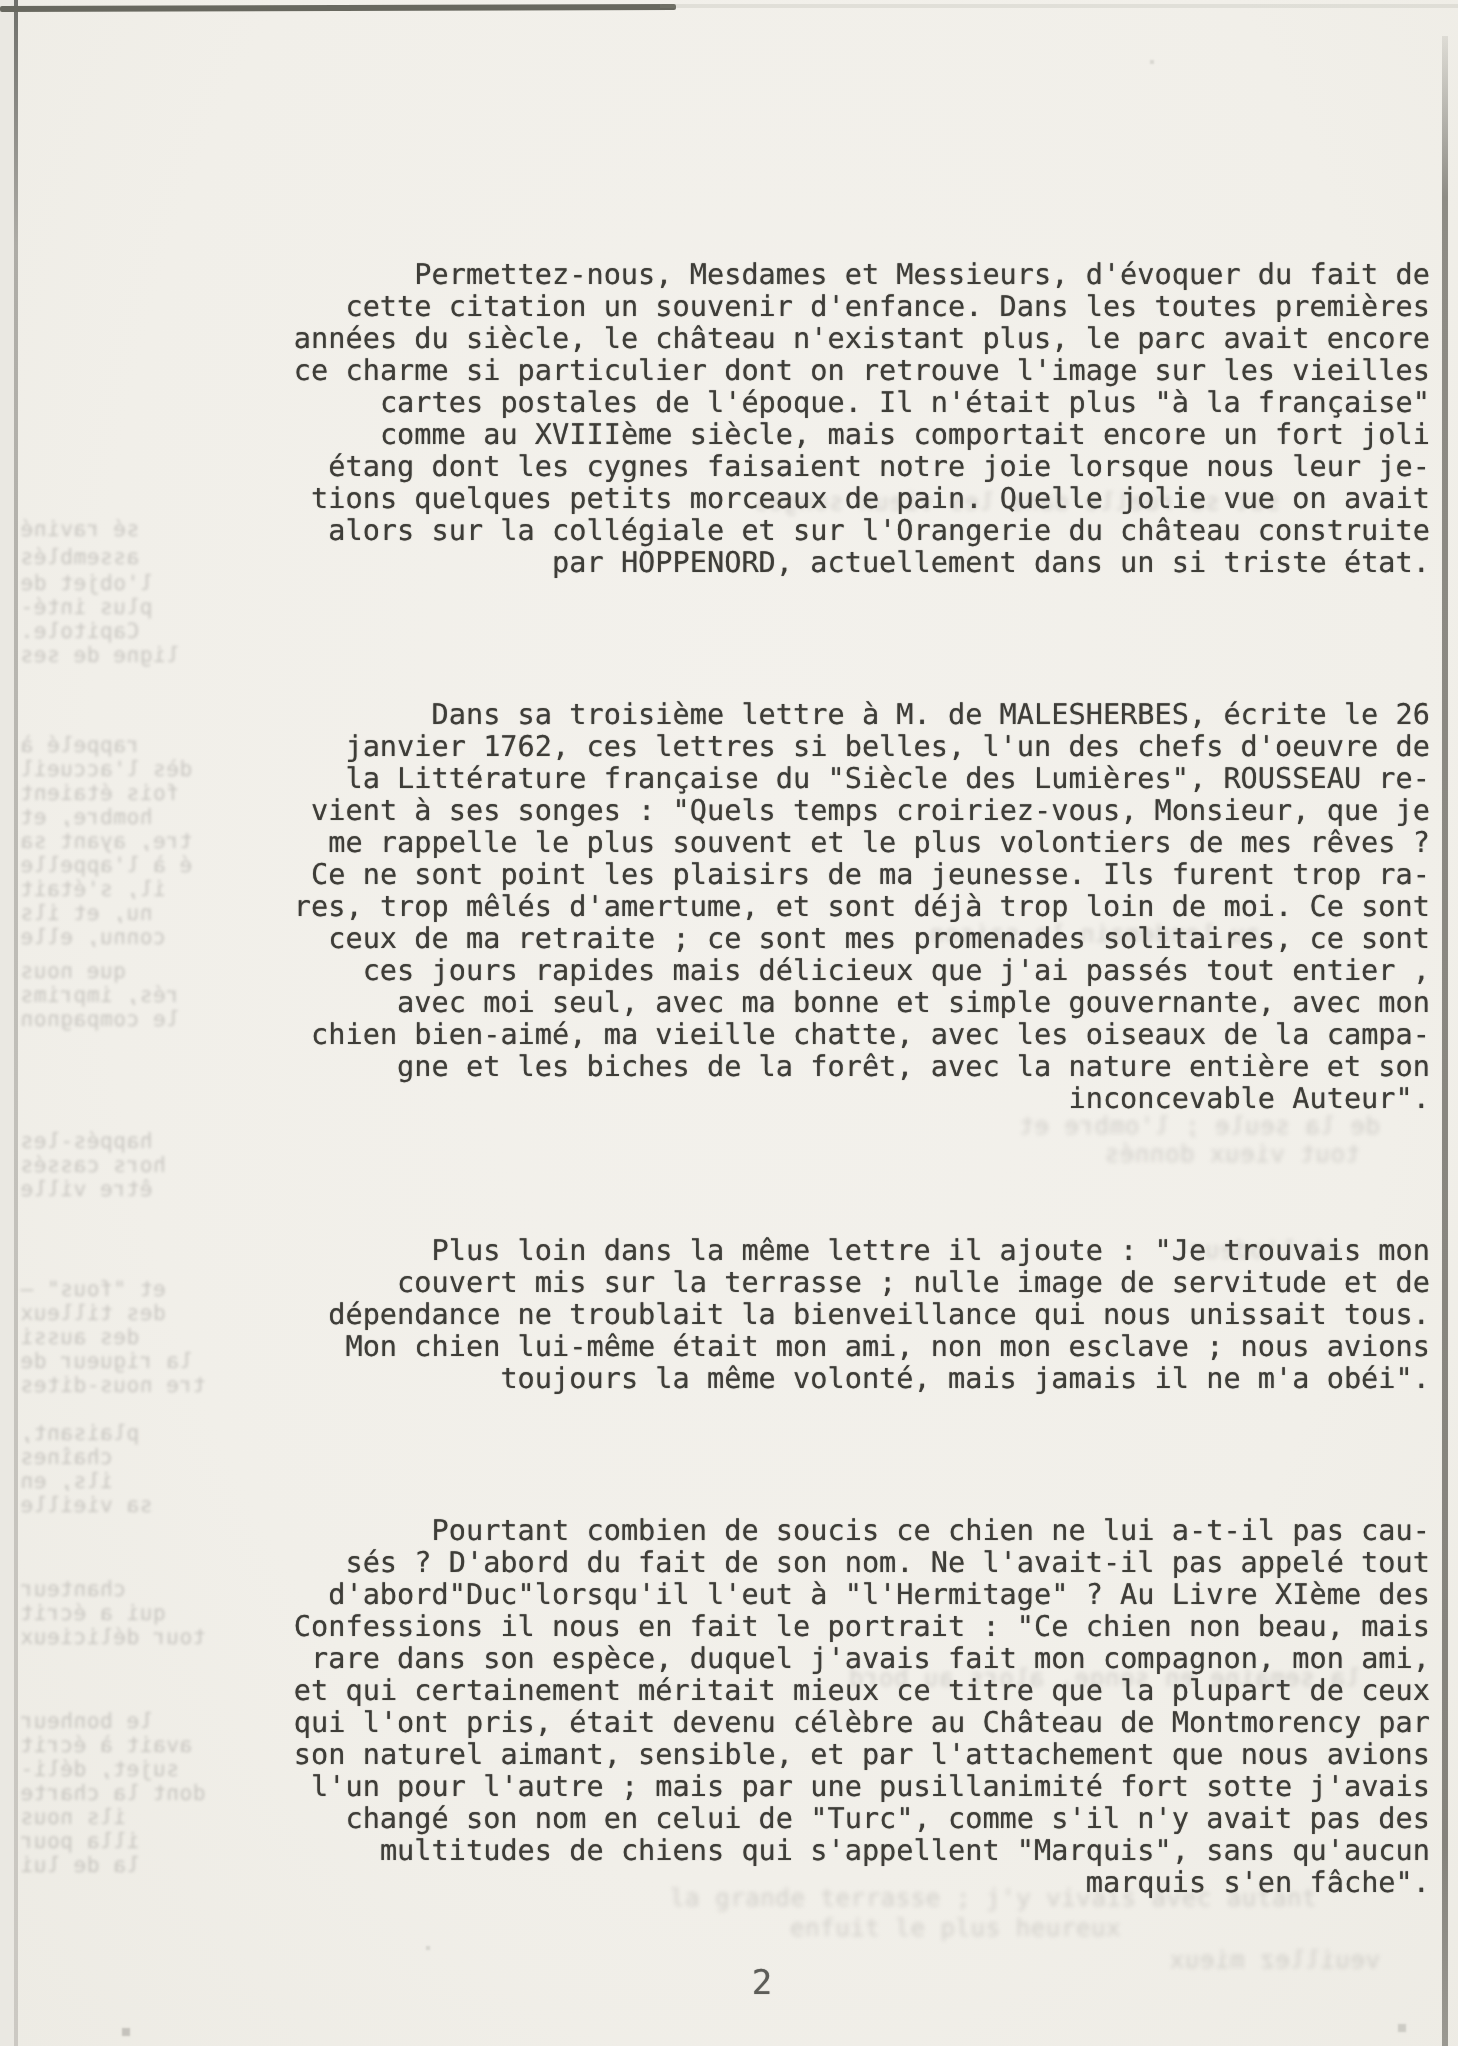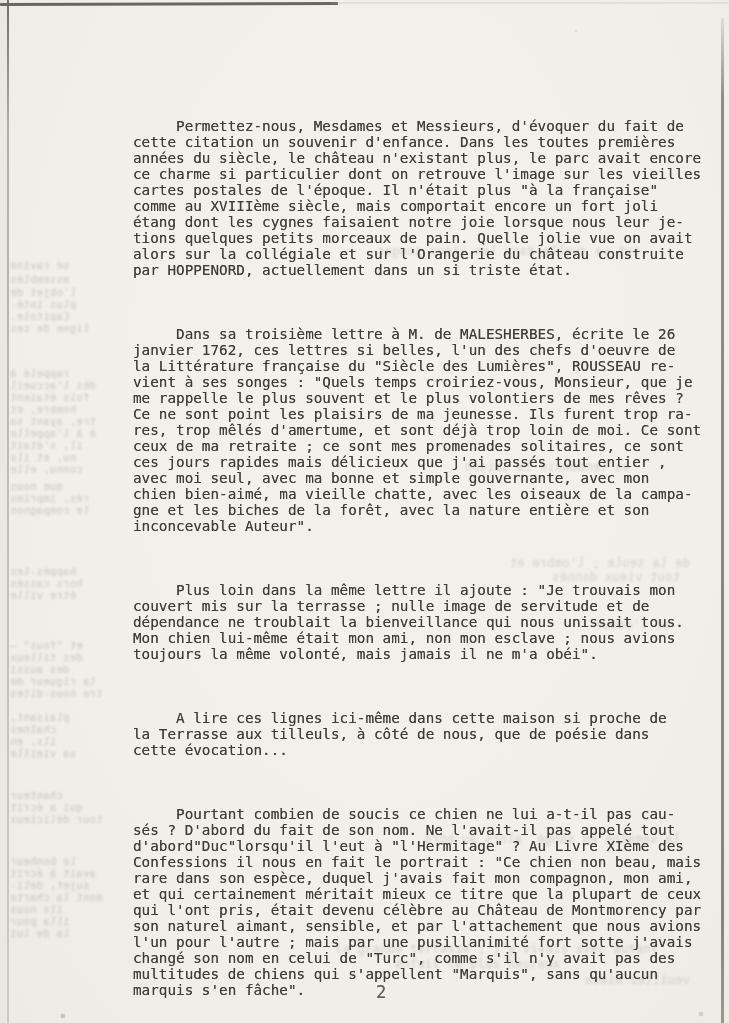--- a/index.html
+++ b/index.html
@@ -39,21 +39,21 @@
   .bleed .bf.body-line{font-size:12px;color:rgba(128,127,122,0.27);filter:blur(1px);}
   
   .text-body{
     position:absolute;left:133px;top:86px;width:582px;
     color:#3e3d38;
     font-size:14.3px;line-height:16px;
     white-space:pre;
     letter-spacing:0px;
     text-shadow:0 0 0.5px rgba(62,61,56,0.7);
   }
-  .text-body p{margin:0 0 16px 0;}
+  .text-body p{margin:12px 0 16px 0;text-align:right;}
   .pageno{
     position:absolute;left:366px;top:982px;width:30px;
     text-align:center;
     font-size:17px;color:#5d5d58;
     text-shadow:0 0 0.5px rgba(93,93,88,0.6);
   }
 </style>
 </head>
 <body>
 
@@ -139,23 +139,20 @@
 ces jours rapides mais délicieux que j'ai passés tout entier ,
 avec moi seul, avec ma bonne et simple gouvernante, avec mon
 chien bien-aimé, ma vieille chatte, avec les oiseaux de la campa-
 gne et les biches de la forêt, avec la nature entière et son
 inconcevable Auteur".</p>
     <p>     Plus loin dans la même lettre il ajoute : "Je trouvais mon
 couvert mis sur la terrasse ; nulle image de servitude et de
 dépendance ne troublait la bienveillance qui nous unissait tous.
 Mon chien lui-même était mon ami, non mon esclave ; nous avions
 toujours la même volonté, mais jamais il ne m'a obéi".</p>
-    <p>     A lire ces lignes ici-même dans cette maison si proche de
-la Terrasse aux tilleuls, à côté de nous, que de poésie dans
-cette évocation...</p>
     <p>     Pourtant combien de soucis ce chien ne lui a-t-il pas cau-
 sés ? D'abord du fait de son nom. Ne l'avait-il pas appelé tout
 d'abord"Duc"lorsqu'il l'eut à "l'Hermitage" ? Au Livre XIème des
 Confessions il nous en fait le portrait : "Ce chien non beau, mais
 rare dans son espèce, duquel j'avais fait mon compagnon, mon ami,
 et qui certainement méritait mieux ce titre que la plupart de ceux
 qui l'ont pris, était devenu célèbre au Château de Montmorency par
 son naturel aimant, sensible, et par l'attachement que nous avions
 l'un pour l'autre ; mais par une pusillanimité fort sotte j'avais
 changé son nom en celui de "Turc", comme s'il n'y avait pas des

